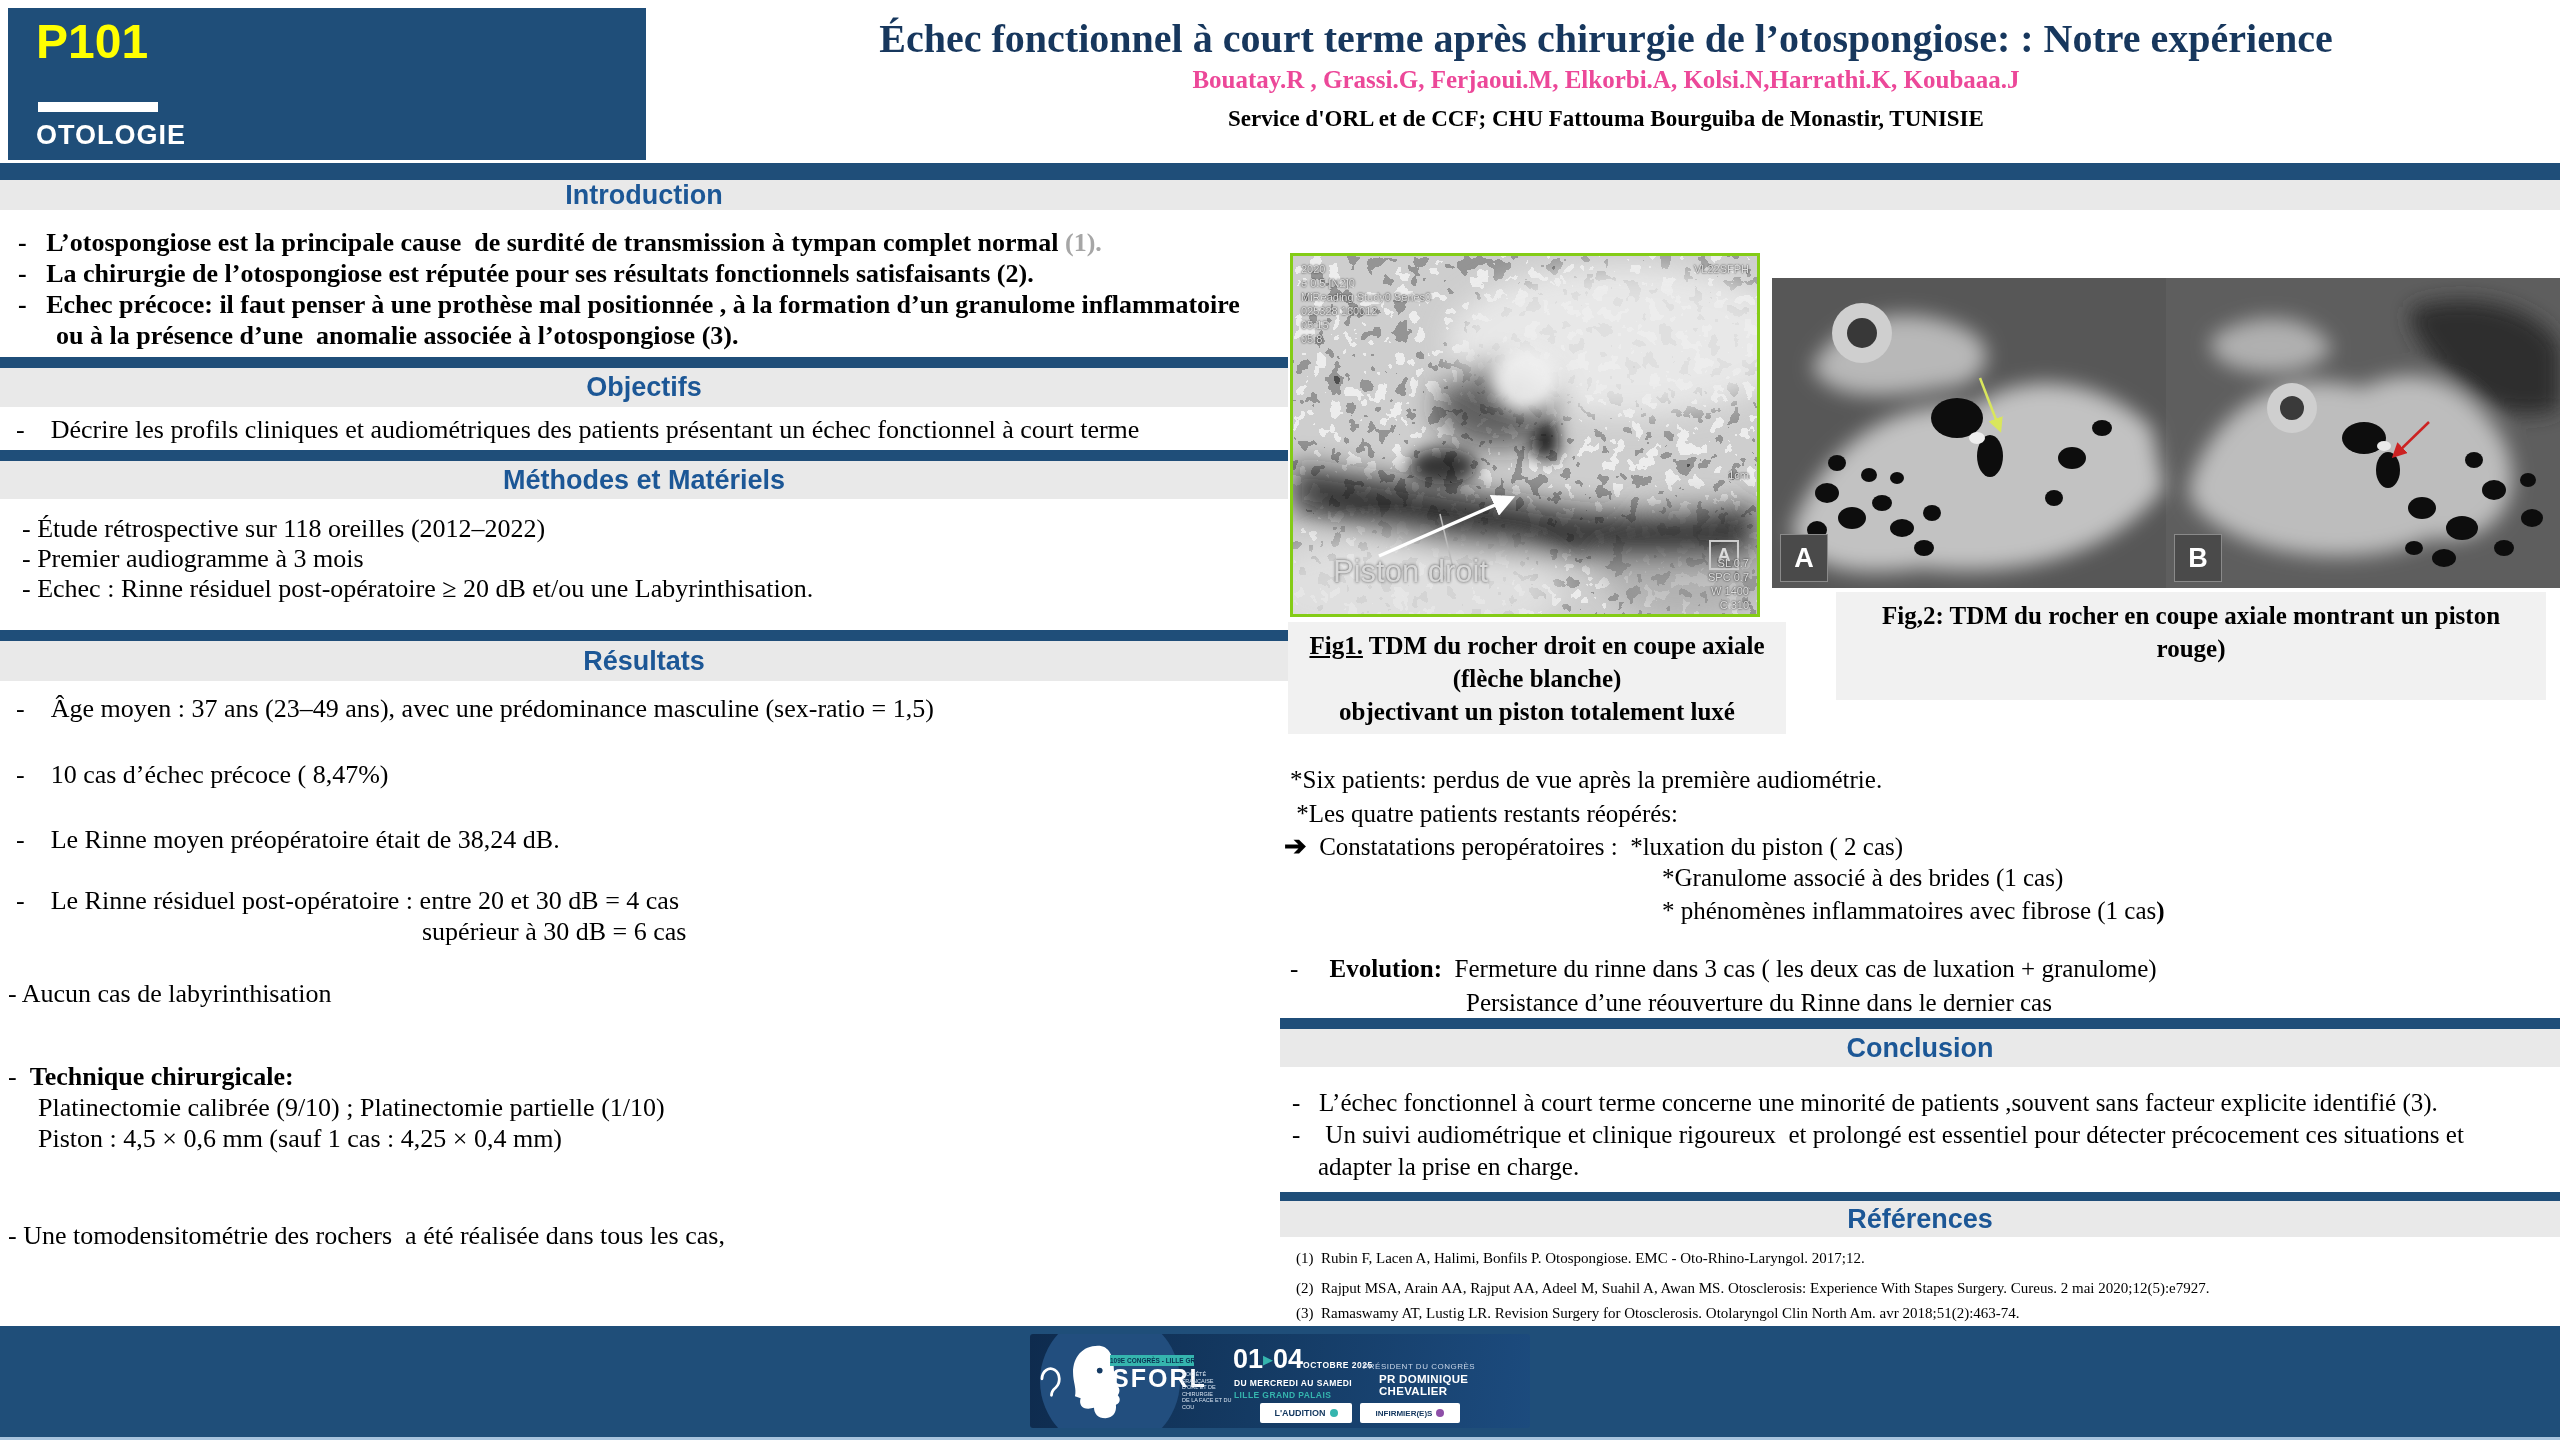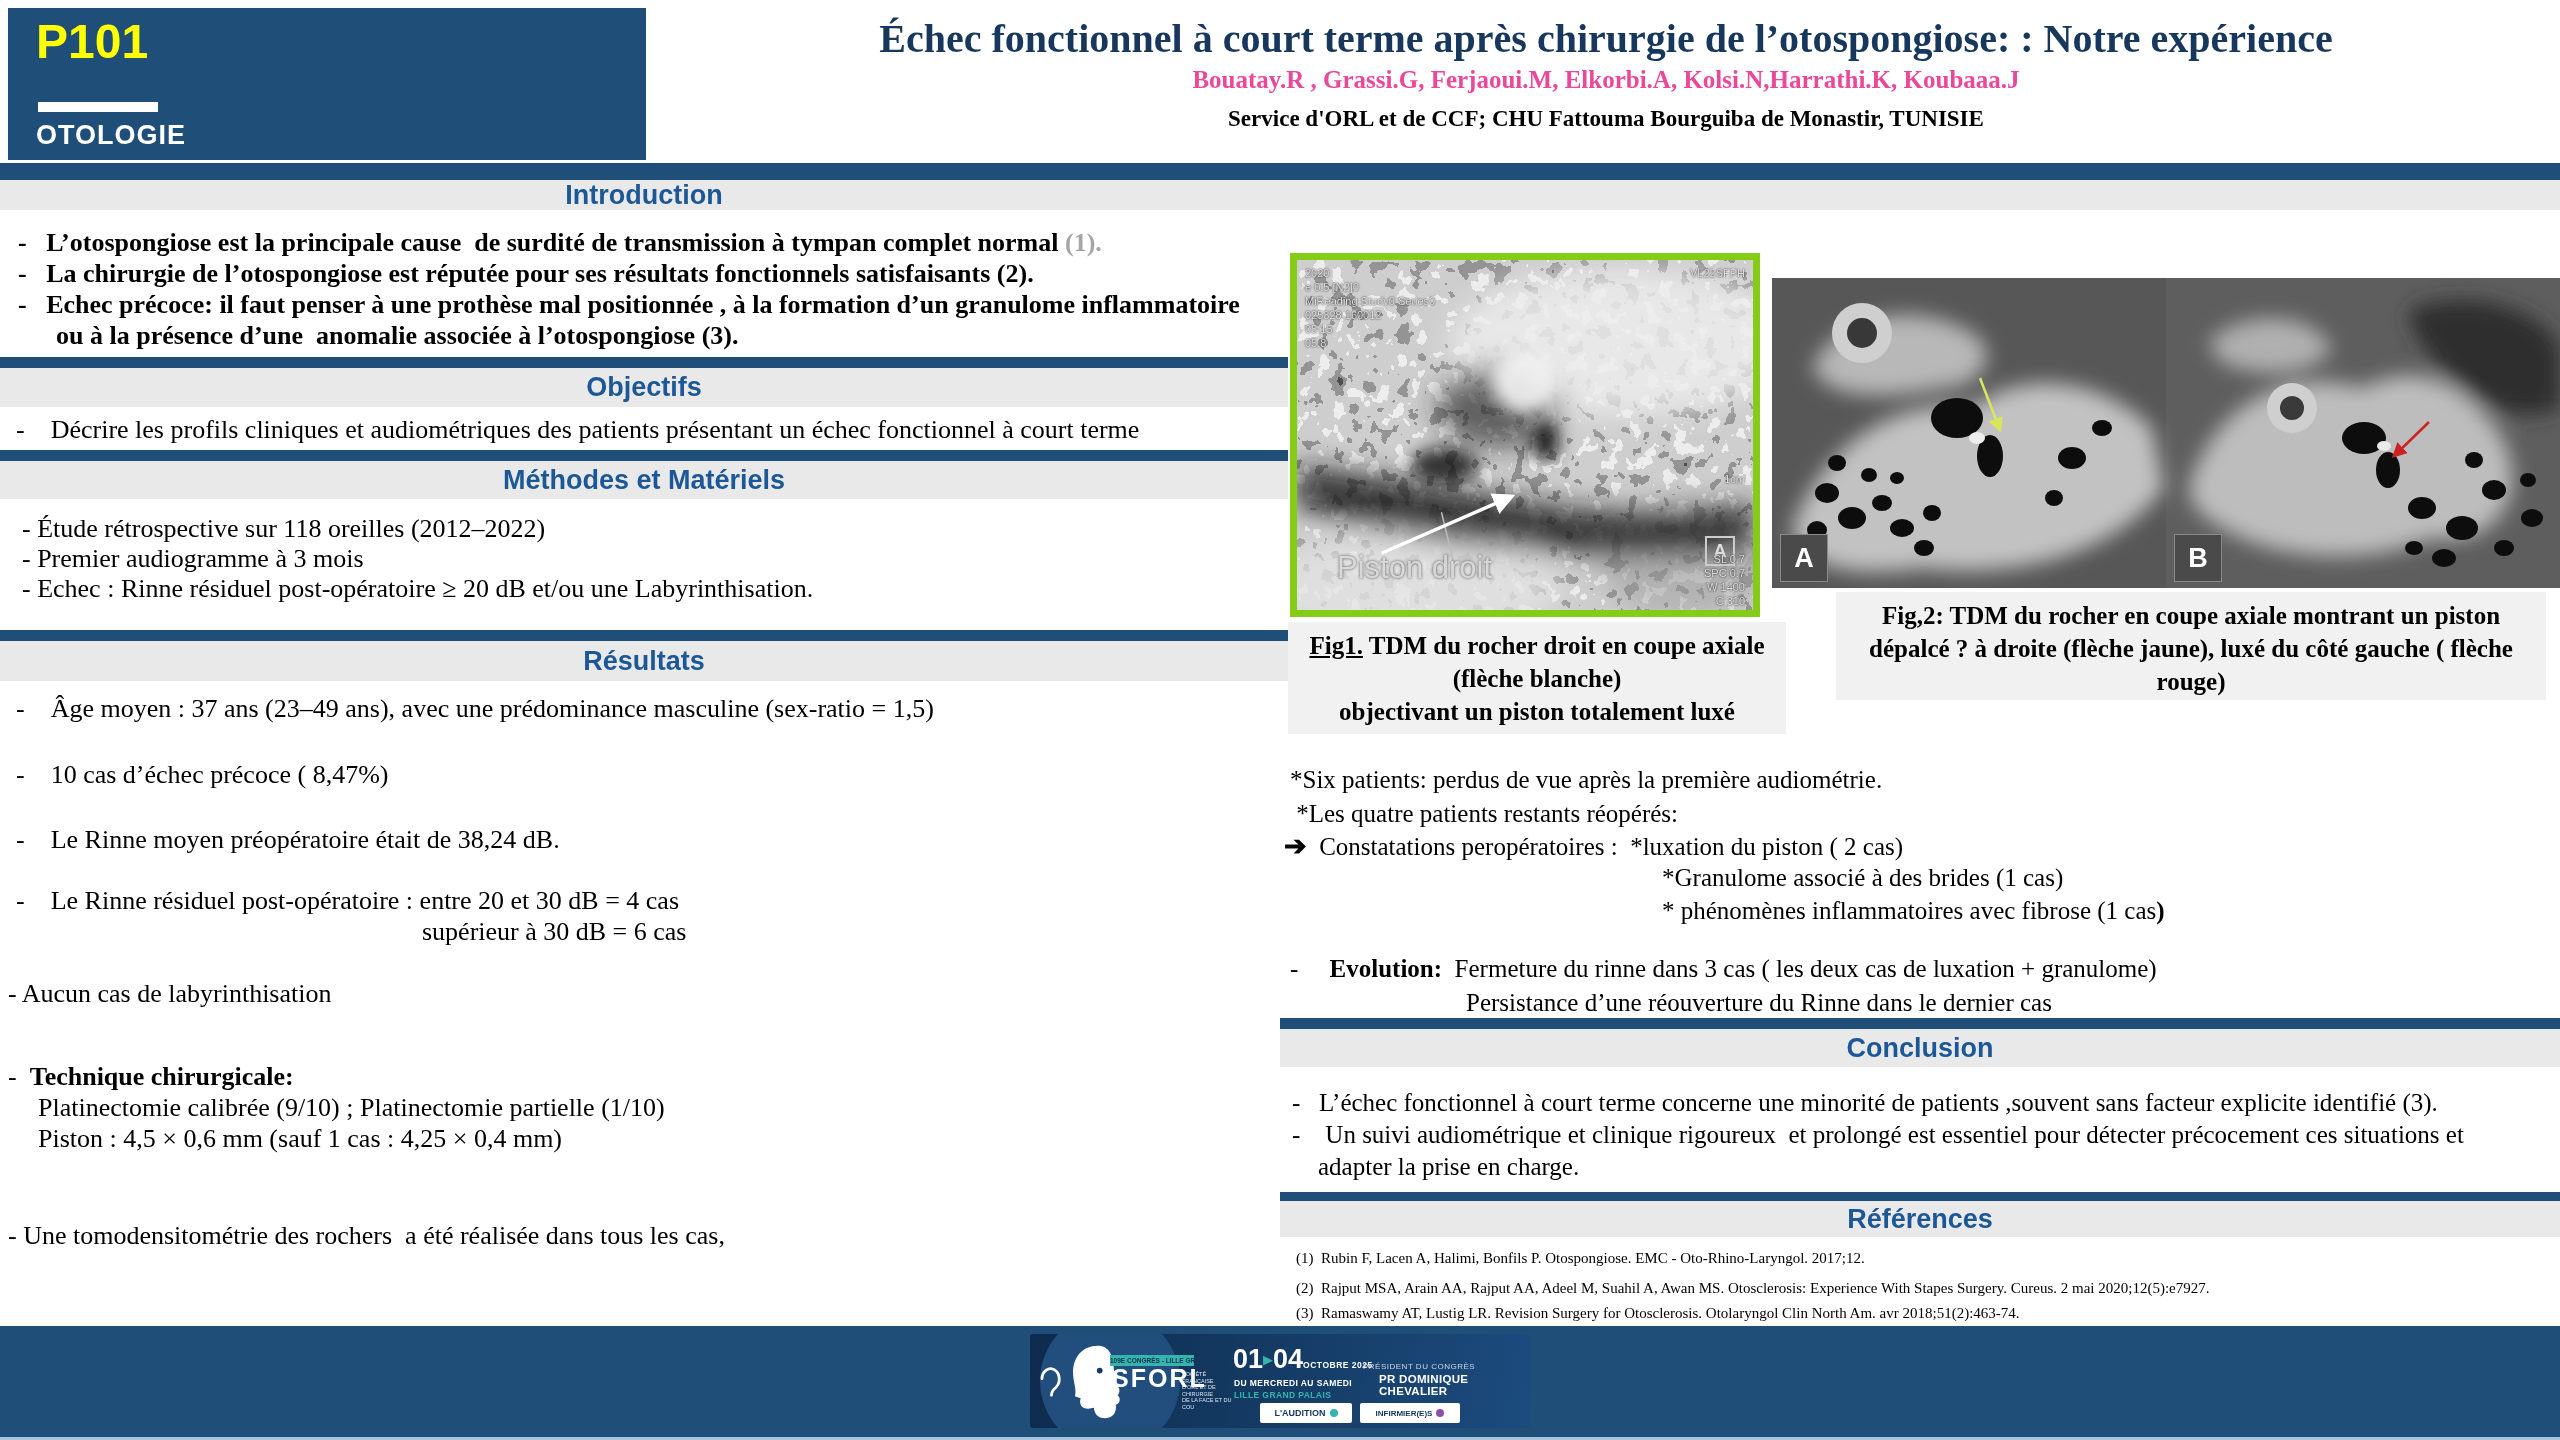--- a/index.html
+++ b/index.html
@@ -22,21 +22,21 @@
         font-family:"Liberation Sans",sans-serif;font-weight:bold;font-size:48px;}
   .code-rule{position:absolute;left:30px;top:94px;width:120px;height:10px;background:#ffffff;}
   .category{position:absolute;left:28px;top:112px;color:#ffffff;
             font-family:"Liberation Sans",sans-serif;font-weight:bold;font-size:27px;letter-spacing:1px;}
   .title-block{left:660px;top:16px;width:1892px;text-align:center;}
   .p-title{font-size:40px;font-weight:bold;color:#17375D;line-height:1.15;}
   .p-authors{font-size:25px;font-weight:bold;color:#ec4899;margin-top:4px;}
   .p-affil{font-size:23px;font-weight:bold;color:#000;margin-top:12px;}
 
   
-  .fig-frame{border:7px solid #84cc16;box-sizing:border-box;background:#777;overflow:hidden;}
+  .fig-frame{border:3px solid #84cc16;box-sizing:border-box;background:#777;overflow:hidden;}
   .fig-frame svg,.fig2-wrap svg{position:absolute;left:0;top:0;width:100%;height:100%;}
   .fig2-wrap{background:#585858;overflow:hidden;}
   .fig-caption{background:#F1F1F1;text-align:center;font-weight:bold;font-size:25px;
                line-height:33px;padding-top:7px;box-sizing:border-box;}
   .fig-caption .ul{text-decoration:underline;}
   .ct-meta{position:absolute;font-family:"Liberation Sans",sans-serif;font-size:11px;
            line-height:14px;color:#DDD;white-space:pre-line;text-shadow:0 0 2px #000;}
   .piston-label{position:absolute;left:40px;bottom:24px;font-family:"Liberation Sans",sans-serif;
                 font-size:31px;color:#D8D8D8;opacity:.85;text-shadow:0 0 3px #333;}
   .orient-box{position:absolute;right:18px;bottom:44px;width:26px;height:26px;border:2px solid #CCC;
@@ -251,21 +251,20 @@
       </g>
       <ellipse cx="612" cy="168" rx="7" ry="5" fill="#EAEAEA"></ellipse>
       <line x1="657" y1="144" x2="622" y2="178" stroke="#CC2222" stroke-width="2.5" marker-end="url(#arrR)"></line>
     </svg>
     <div class="panel-label" style="left:8px;top:256px">A</div>
     <div class="panel-label" style="left:402px;top:256px">B</div>
   </div>
 
   <div class="abs fig-caption" style="left:1836px;top:592px;width:710px;height:108px">
     <div>Fig,2: TDM du rocher en coupe axiale montrant un piston</div>
-    <div>dépalcé ? à droite (flèche jaune), luxé du côté gauche ( flèche</div>
     <div>rouge)</div>
   </div>
 
   <div class="abs line-r pre" style="left:1290px;top:765px">*Six patients: perdus de vue après la première audiométrie.</div>
   <div class="abs line-r pre" style="left:1290px;top:799px"> *Les quatre patients restants réopérés:</div>
   <div class="abs line-r pre" style="left:1284px;top:830px"><span class="bold" style="font-size:27px">➔</span><span>  Constatations peropératoires :  *luxation du piston ( 2 cas)</span></div>
   <div class="abs line-r pre" style="left:1662px;top:863px">*Granulome associé à des brides (1 cas)</div>
   <div class="abs line-r pre" style="left:1662px;top:896px"><span>* phénomènes inflammatoires avec fibrose (1 cas</span><span class="bold">)</span></div>
   <div class="abs line-r pre" style="left:1290px;top:954px"><span>-     </span><span class="bold">Evolution:</span><span>  Fermeture du rinne dans 3 cas ( les deux cas de luxation + granulome)</span></div>
   <div class="abs line-r pre" style="left:1466px;top:988px">Persistance d’une réouverture du Rinne dans le dernier cas</div>

